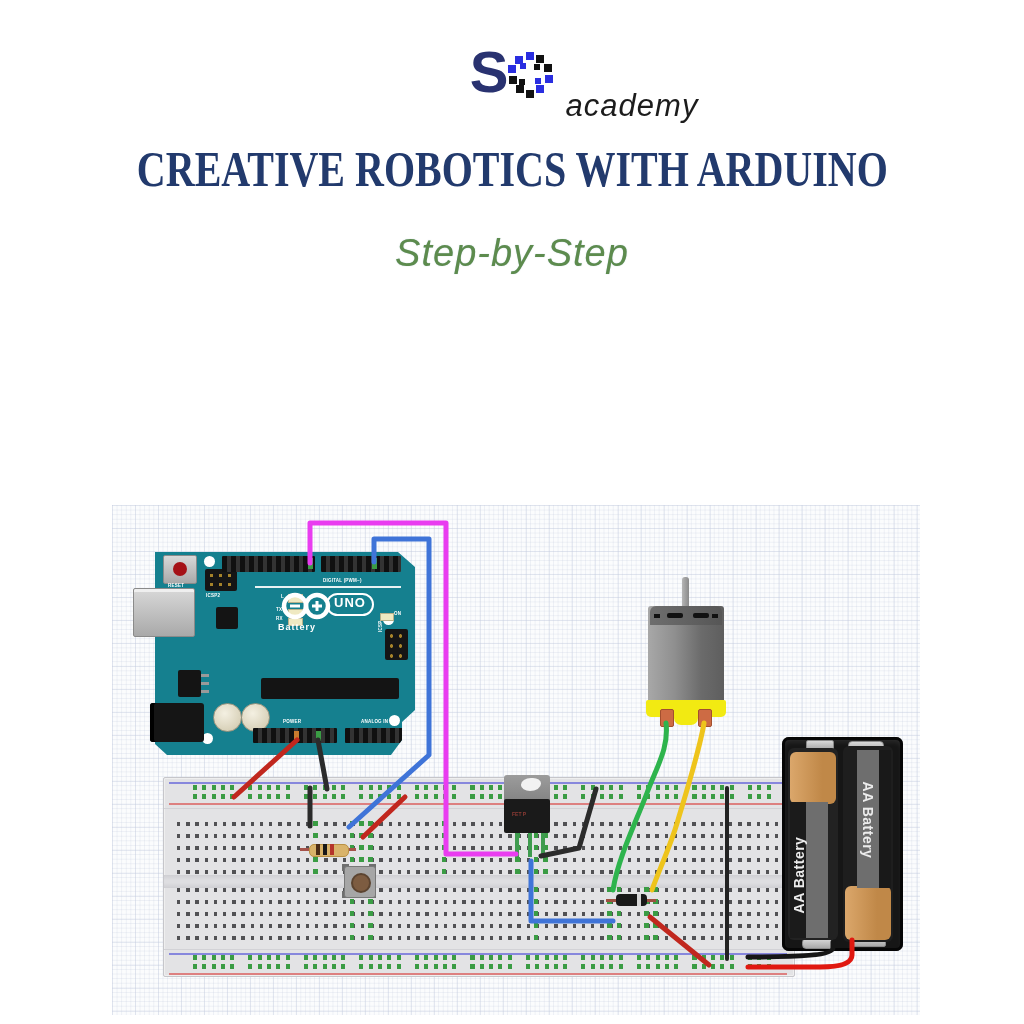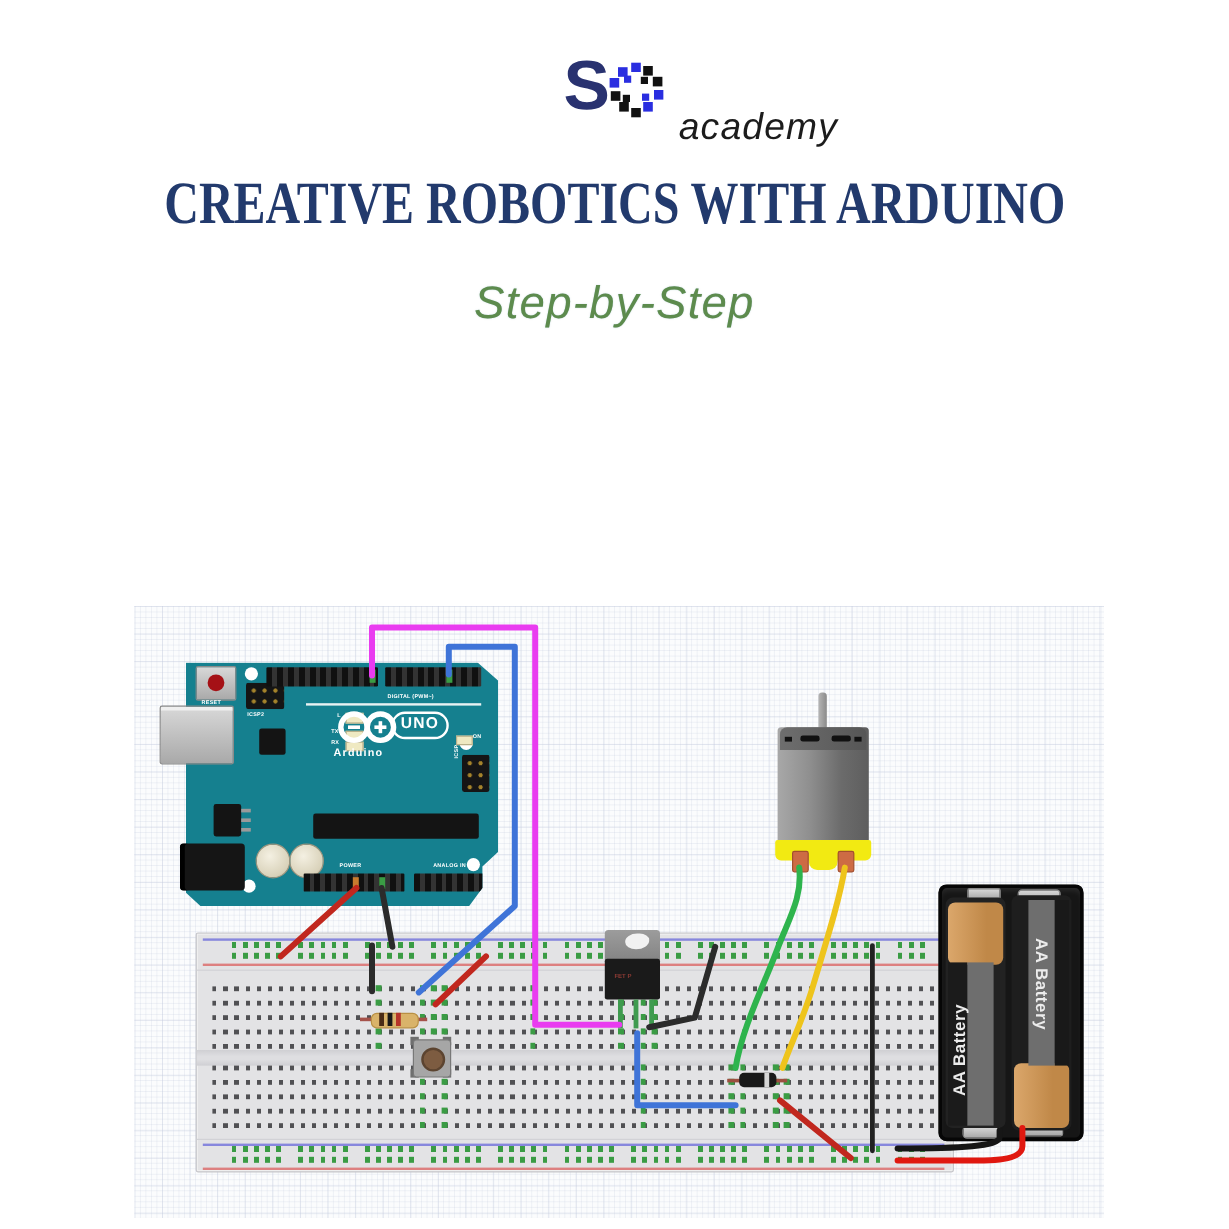--- a/index.html
+++ b/index.html
@@ -228,21 +228,21 @@
     <div class="led" style="left:133px;top:66px;width:13px;height:6px;"></div>
     <div class="tinyw" style="left:121px;top:64px;">RX</div>
     <div class="abs blackpart" style="left:61px;top:55px;width:22px;height:22px;border-radius:2px;"></div>
     <svg class="abs" style="left:118px;top:38px;" width="66" height="32" viewBox="0 0 66 32">
       <circle cx="22" cy="16" r="11" fill="none" stroke="#fff" stroke-width="4.5"></circle>
       <circle cx="44" cy="16" r="11" fill="none" stroke="#fff" stroke-width="4.5"></circle>
       <rect x="17" y="14.5" width="10" height="3" fill="#fff"></rect>
       <rect x="39" y="14.5" width="10" height="3" fill="#fff"></rect>
       <rect x="42.5" y="11" width="3" height="10" fill="#fff"></rect>
     </svg>
-    <div class="abs" style="left:123px;top:70px;color:#fff;font-size:9px;font-weight:bold;letter-spacing:1px;">Arduino</div>
+    <div class="abs" style="left:123px;top:70px;color:#fff;font-size:9px;font-weight:bold;letter-spacing:1px;">Battery</div>
     <div class="abs" style="left:171px;top:41px;width:44px;height:19px;border:2.5px solid #fff;border-radius:12px;
          display:flex;align-items:flex-start;justify-content:center;color:#fff;font-weight:bold;font-size:13px;letter-spacing:1px;">
       <span>UNO</span>
     </div>
     <div class="led" style="left:225px;top:61px;width:12px;height:6px;"></div>
     <div class="tinyw" style="left:239px;top:59px;">ON</div>
     <div class="icsp" style="left:230px;top:77px;width:23px;height:31px;background-size:9px 10px;"></div>
     <div class="tinyw" style="left:223px;top:80px;transform:scale(.45) rotate(-90deg);">ICSP</div>
     <div class="abs blackpart" style="left:106px;top:126px;width:138px;height:21px;border-radius:2px;"></div>
     <div class="abs blackpart" style="left:23px;top:118px;width:23px;height:27px;border-radius:2px;"></div>

